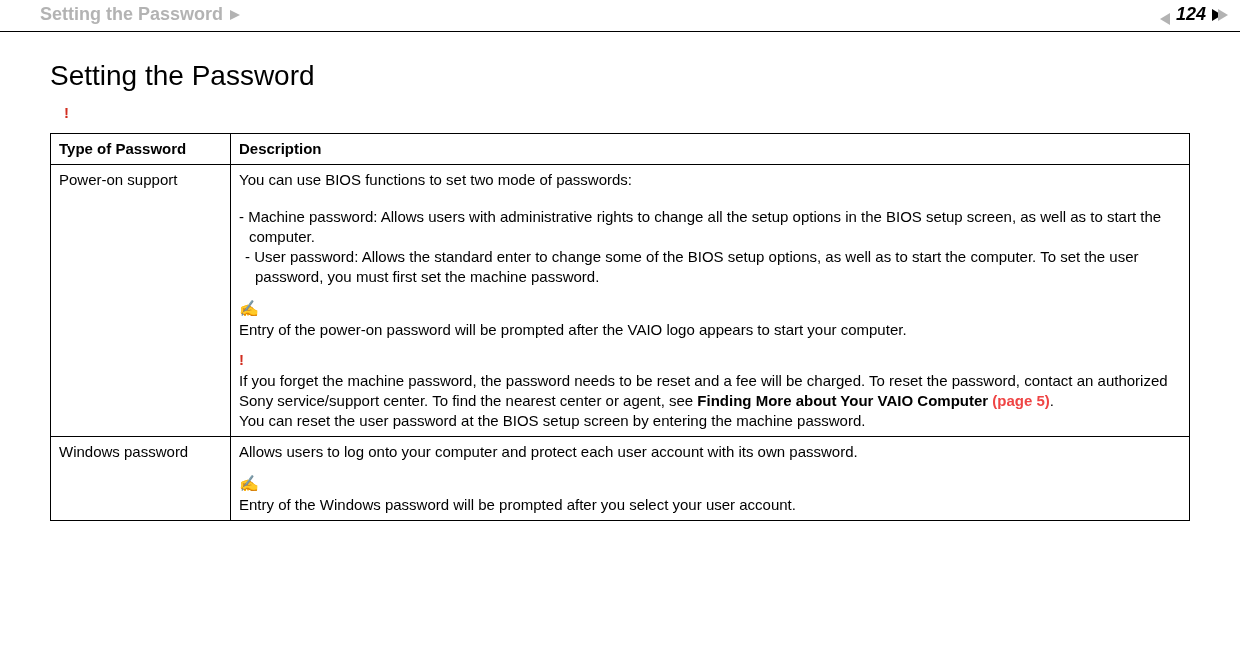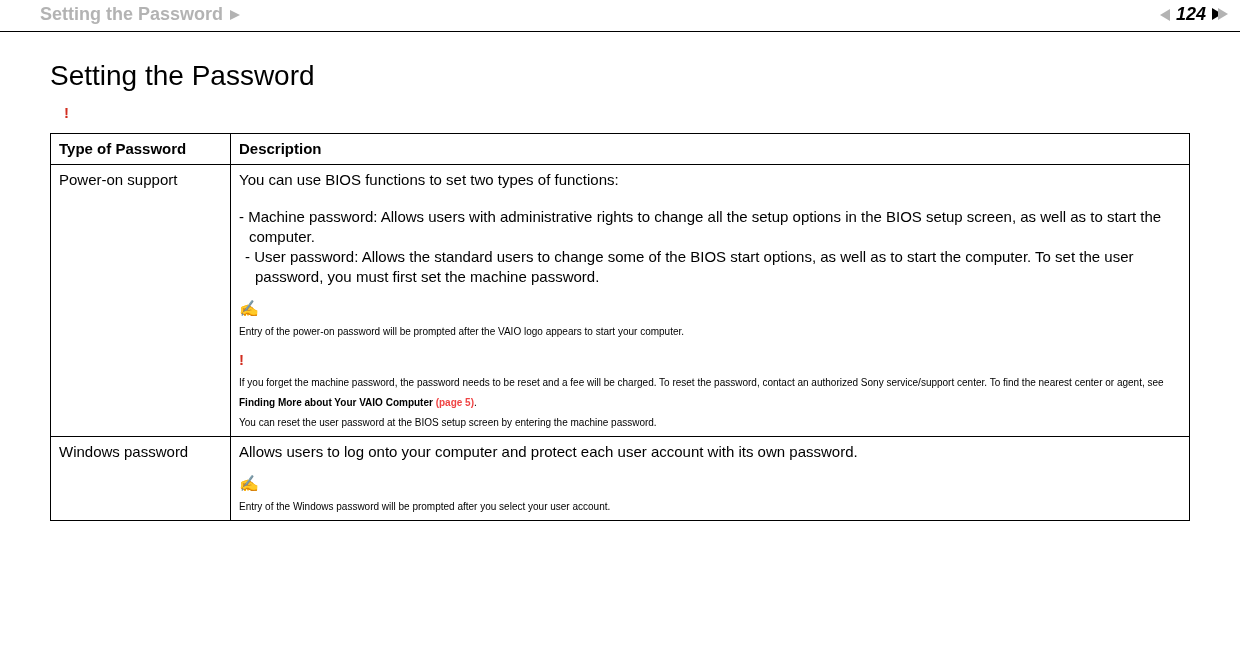--- a/index.html
+++ b/index.html
@@ -32,21 +32,21 @@
     position: absolute;
     left: 104%;
     top: 52%;
     transform: translateY(-50%);
     border-left: 10px solid #b3b3b3;
     border-top: 5px solid transparent;
     border-bottom: 5px solid transparent;
   }
   .pagenav {
     display: flex;
-    align-items: center;
+    align-items: flex-end;
     gap: 6px;
   }
   .pagenum {
     font-size: 18px;
     font-weight: bold;
     font-style: italic;
   }
   .tri {
     display: inline-block;
     width: 0; height: 0;
@@ -120,21 +120,21 @@
     width: 180px;
   }
   .page-link {
     color: #ef4444;
     font-weight: bold;
   }
   .bold {
     font-weight: bold;
   }
   .cell-note {
-    font-size: 10px;
+    font-size: 15px;
     line-height: 1.35;
   }
   .list-ind {
     display: block;
     padding-left: 10px;
     text-indent: -10px;
     margin-top: 16px;
   }
   .list-ind2 {
     display: block;
@@ -167,23 +167,23 @@
     <thead>
       <tr>
         <th class="col-type">Type of Password</th>
         <th>Description</th>
       </tr>
     </thead>
     <tbody>
       <tr>
         <td>Power-on support</td>
         <td>
-          <span>You can use BIOS functions to set two types of functions:</span><br>
+          <span>You can use BIOS functions to set two mode of passwords:</span><br>
           <span class="list-ind">- Machine password: Allows users with administrative rights to change all the setup options in the BIOS setup screen, as well as to start the computer.</span>
-          <span class="list-ind2">- User password: Allows the standard users to change some of the BIOS start options, as well as to start the computer. To set the user password, you must first set the machine password.</span>
+          <span class="list-ind2">- User password: Allows the standard enter to change some of the BIOS setup options, as well as to start the computer. To set the user password, you must first set the machine password.</span>
           <span class="note-icon">✍</span>
           <span class="cell-note">Entry of the power-on password will be prompted after the VAIO logo appears to start your computer.</span>
           <span class="excl" style="margin-top:10px;">!</span>
           <span class="cell-note">
             <span>If you forget the machine password, the password needs to be reset and a fee will be charged. To reset the password, contact an authorized Sony service/support center. To find the nearest center or agent, see </span><span class="bold">Finding More about Your VAIO Computer </span><span class="page-link">(page 5)</span><span>.</span>
           </span><br>
           <span class="cell-note">You can reset the user password at the BIOS setup screen by entering the machine password.</span>
         </td>
       </tr>
       <tr>

